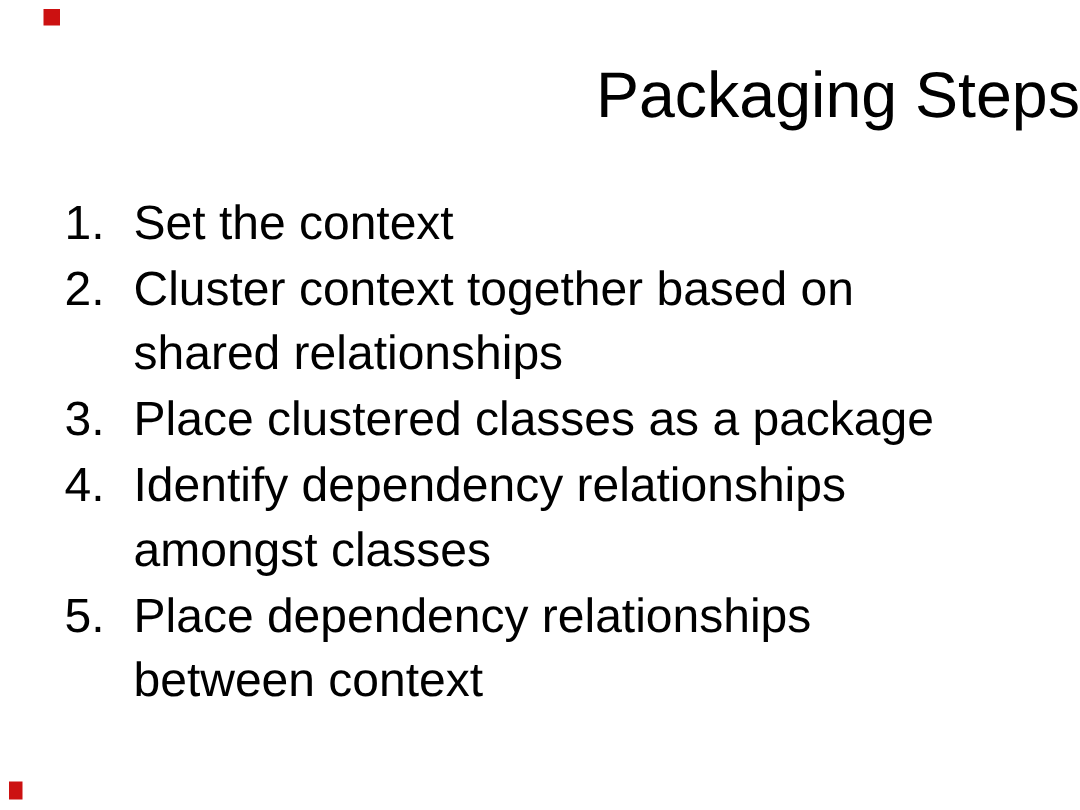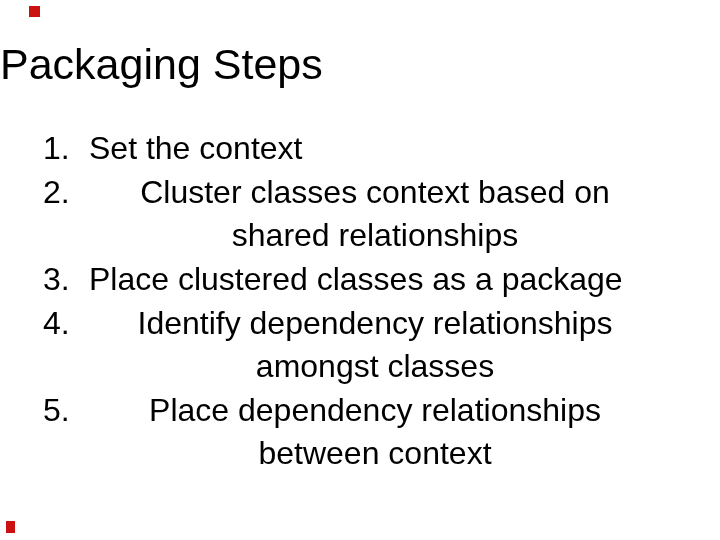--- a/index.html
+++ b/index.html
@@ -17,21 +17,21 @@
     height: 540px;
     background: #ffffff;
     color: #000000;
   }
   .title {
     position: absolute;
     top: 40px;
     left: 0;
     right: 0;
     margin: 0;
-    text-align: left;
+    text-align: right;
     font-size: 43px;
     font-weight: 400;
     color: #000000;
     letter-spacing: 0;
     line-height: normal;
   }
   ol.steps {
     position: absolute;
     top: 127px;
     left: 43px;
@@ -46,21 +46,20 @@
     display: flex;
     margin: 0 0 1px 0;
     padding: 0;
   }
   ol.steps .num {
     flex: none;
     width: 46px;
   }
   ol.steps .txt {
     max-width: 572px;
-    text-align: center;
   }
   .marker {
     position: absolute;
     background: #cc1111;
   }
   .marker-top-left {
     left: 29px;
     top: 6px;
     width: 11px;
     height: 11px;
@@ -81,21 +80,21 @@
 
   <h1 class="title">Packaging Steps</h1>
 
   <ol class="steps">
     <li>
       <span class="num">1.</span>
       <span class="txt">Set the context</span>
     </li>
     <li>
       <span class="num">2.</span>
-      <span class="txt">Cluster classes context based on shared relationships</span>
+      <span class="txt">Cluster context together based on shared relationships</span>
     </li>
     <li>
       <span class="num">3.</span>
       <span class="txt">Place clustered classes as a package</span>
     </li>
     <li>
       <span class="num">4.</span>
       <span class="txt">Identify dependency relationships amongst classes</span>
     </li>
     <li>

